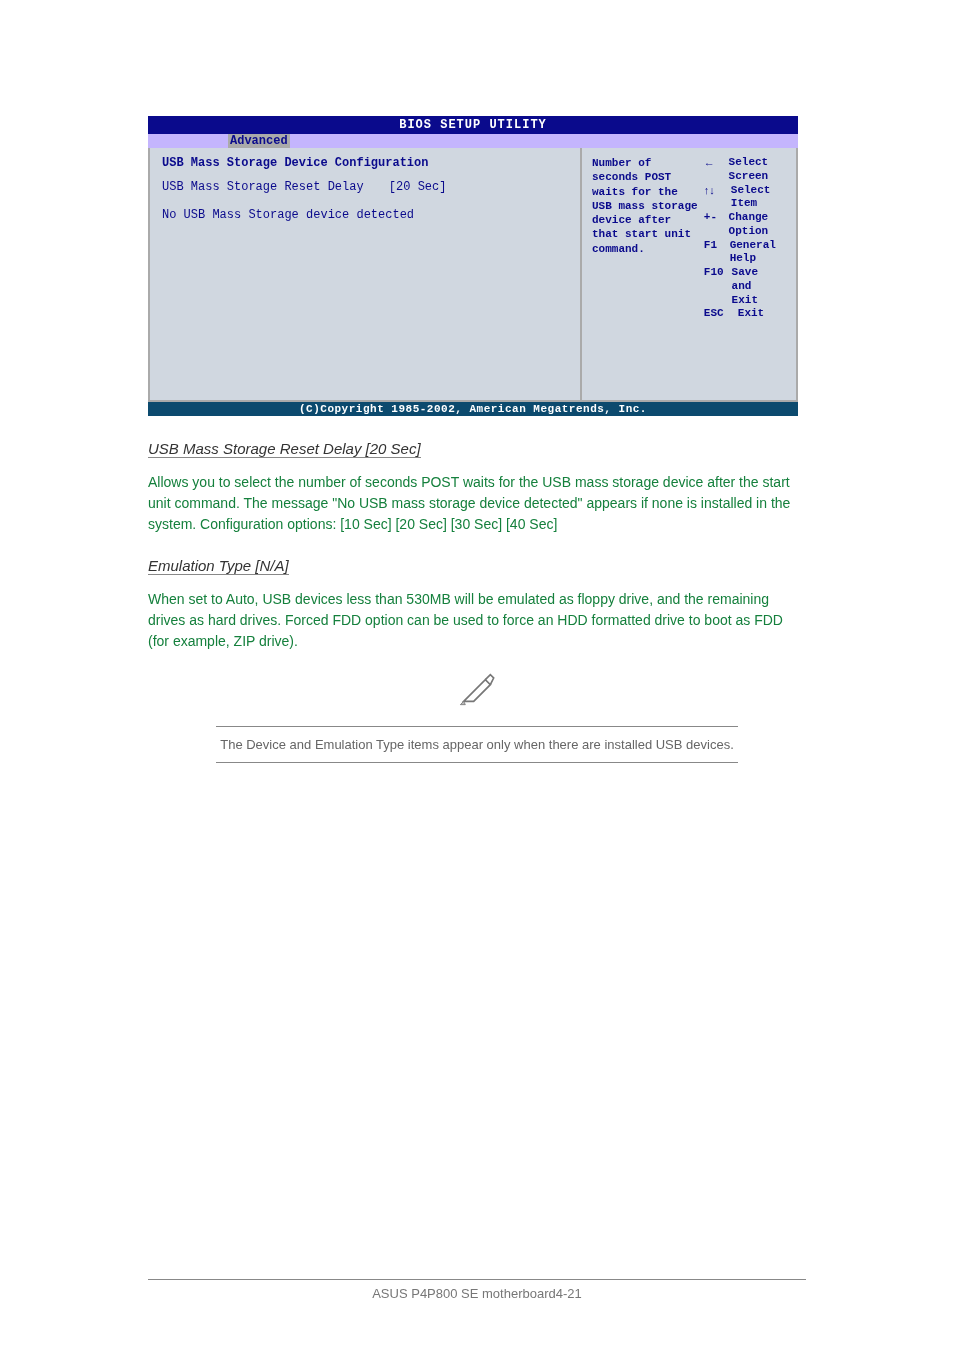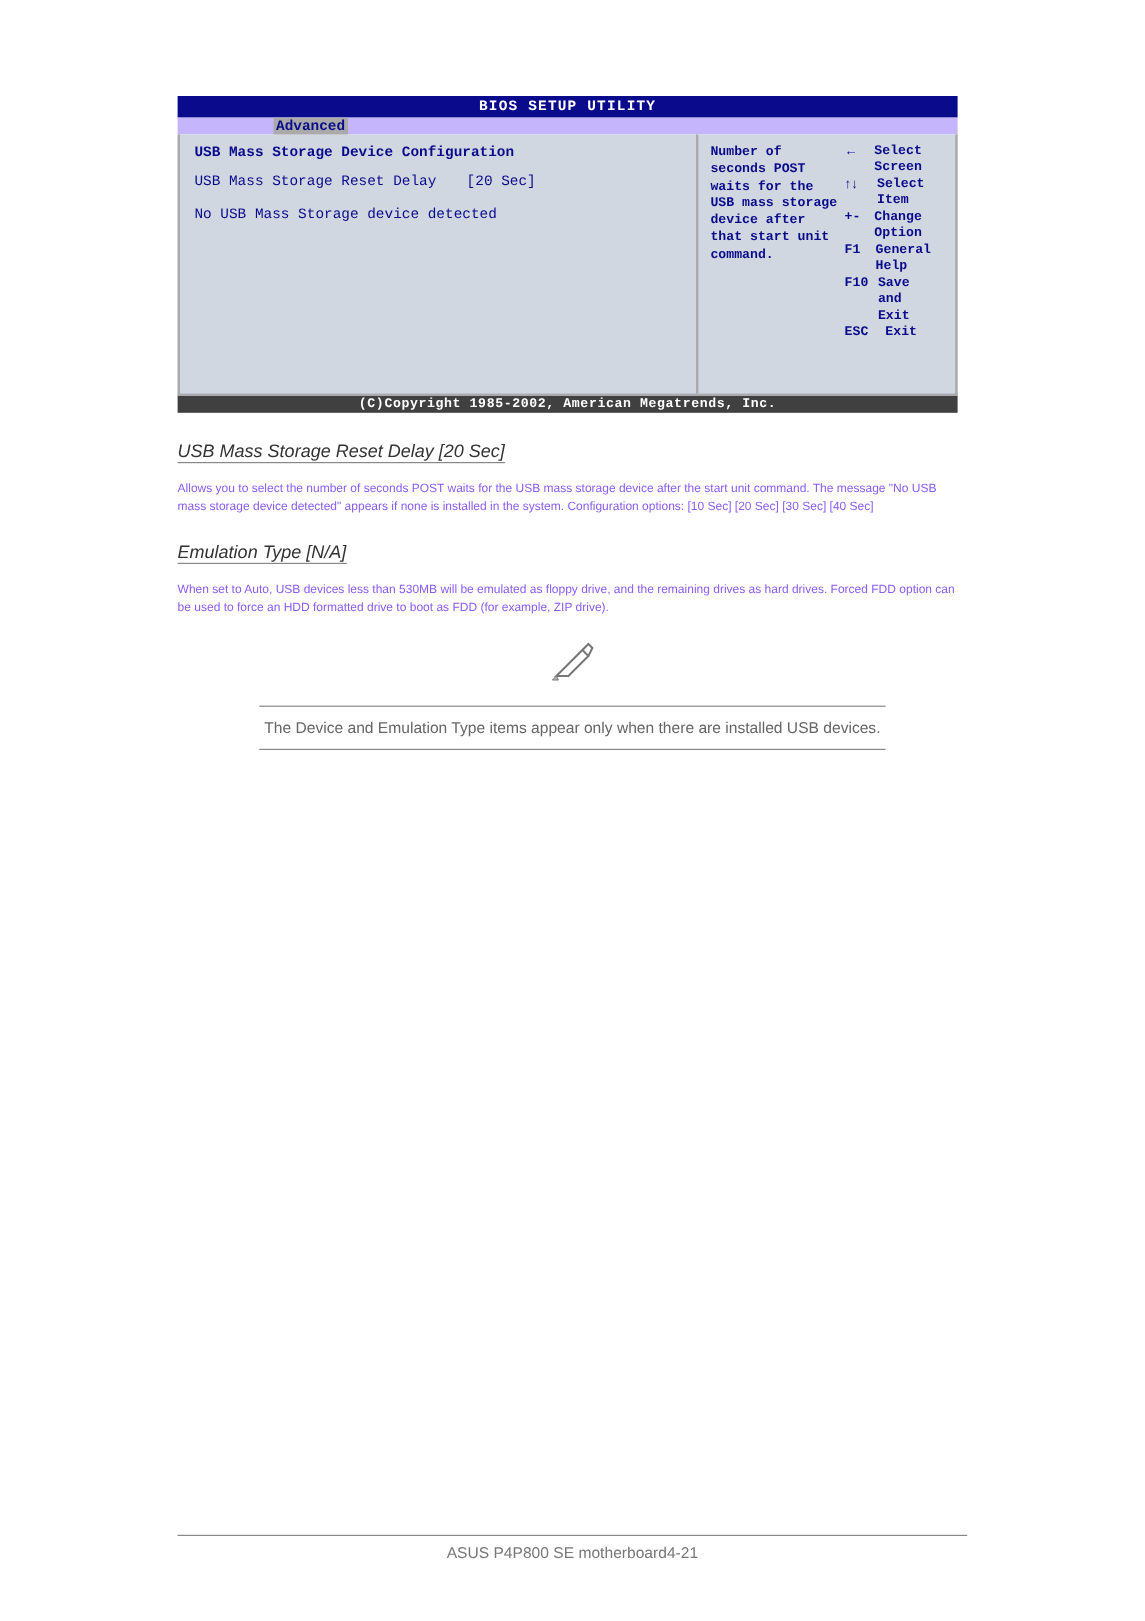--- a/index.html
+++ b/index.html
@@ -5,21 +5,21 @@
     * { margin: 0; padding: 0; box-sizing: border-box; }
     body {
       width: 954px;
       height: 1351px;
       background: #fff;
       font-family: Arial, sans-serif;
       color: #333;
       position: relative;
     }
     .page {
-      padding: 80px 148px 40px 148px;
+      padding: 116px 148px 40px 148px;
     }
     
     .bios-box {
       width: 650px;
       margin-bottom: 18px;
       font-family: 'Courier New', monospace;
     }
     .bios-title-bar {
       background: #0a0a8c;
       color: #fff;
@@ -42,21 +42,21 @@
       color: #0a0a8c;
       padding: 0 2px;
       font-weight: bold;
       display: inline-block;
     }
     .bios-body {
       display: flex;
       border: 2px solid #aaa;
       border-top: none;
       background: #d0d7e0;
-      height: 218px;
+      height: 254px;
     }
     .bios-left {
       flex: 1;
       padding: 8px 12px;
       font-size: 12px;
       color: #0a0a8c;
       border-right: 2px solid #aaa;
     }
     .bios-left .line1 { font-weight: bold; margin-bottom: 10px; }
     .bios-left .line2 { margin-bottom: 14px; }
@@ -67,42 +67,42 @@
       font-size: 11px;
       color: #0a0a8c;
       display: flex;
       justify-content: space-between;
       font-weight: bold;
     }
     .help-text { line-height: 1.3; }
     .key-row { display: flex; gap: 8px; line-height: 1.25; }
     .key-row .k { width: 26px; display: inline-block; }
     .bios-footer {
-      background: #404040;
+      background: #0c4a6e;
       color: #fff;
       font-size: 11px;
       text-align: center;
       padding: 1px 0;
       font-weight: bold;
       letter-spacing: 0.5px;
     }
     
     .sub-head {
       font-style: italic;
       font-size: 15px;
       border-bottom: 1px solid #888;
       display: inline-block;
       margin-top: 6px;
       margin-bottom: 14px;
     }
     .para {
-      font-size: 10px;
+      font-size: 14px;
       line-height: 1.5;
       margin-bottom: 16px;
-      color: #8b5cf6;
+      color: #15803d;
     }
     .note-wrap {
       display: flex;
       gap: 18px;
       align-items: center;
       margin-top: 10px;
       margin-bottom: 20px;
       flex-direction: column;
     }
     .note-icon {

